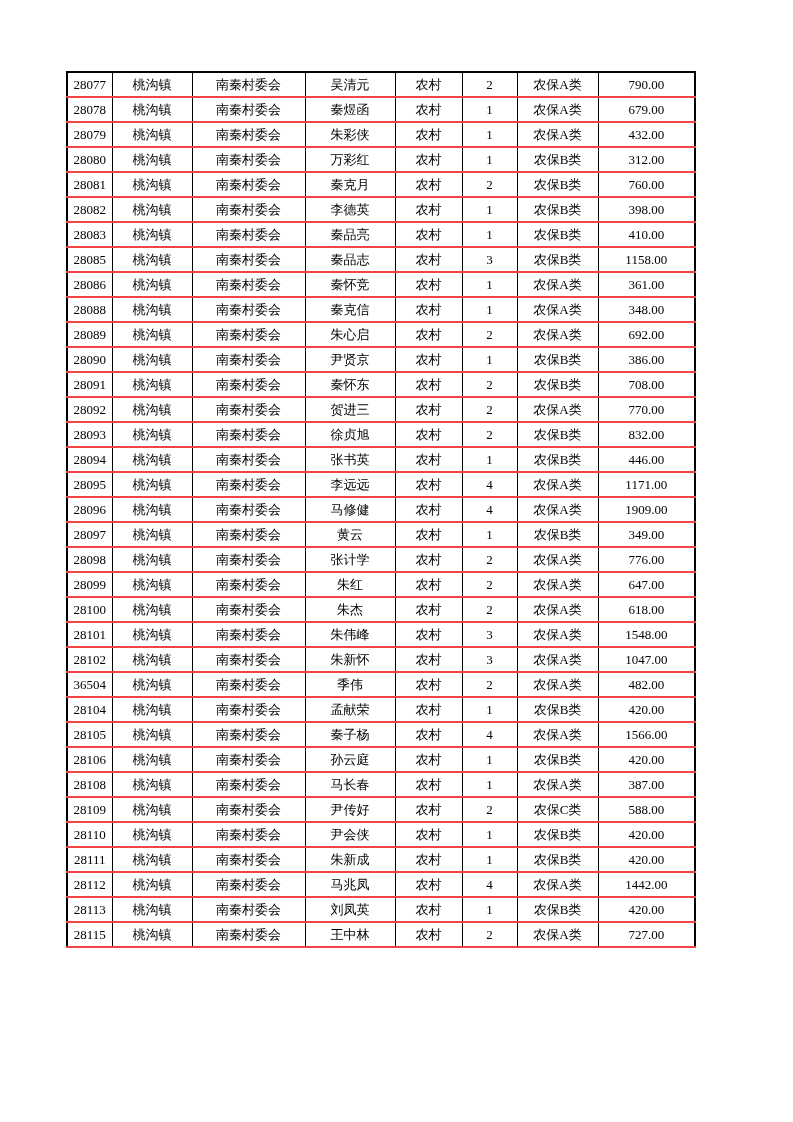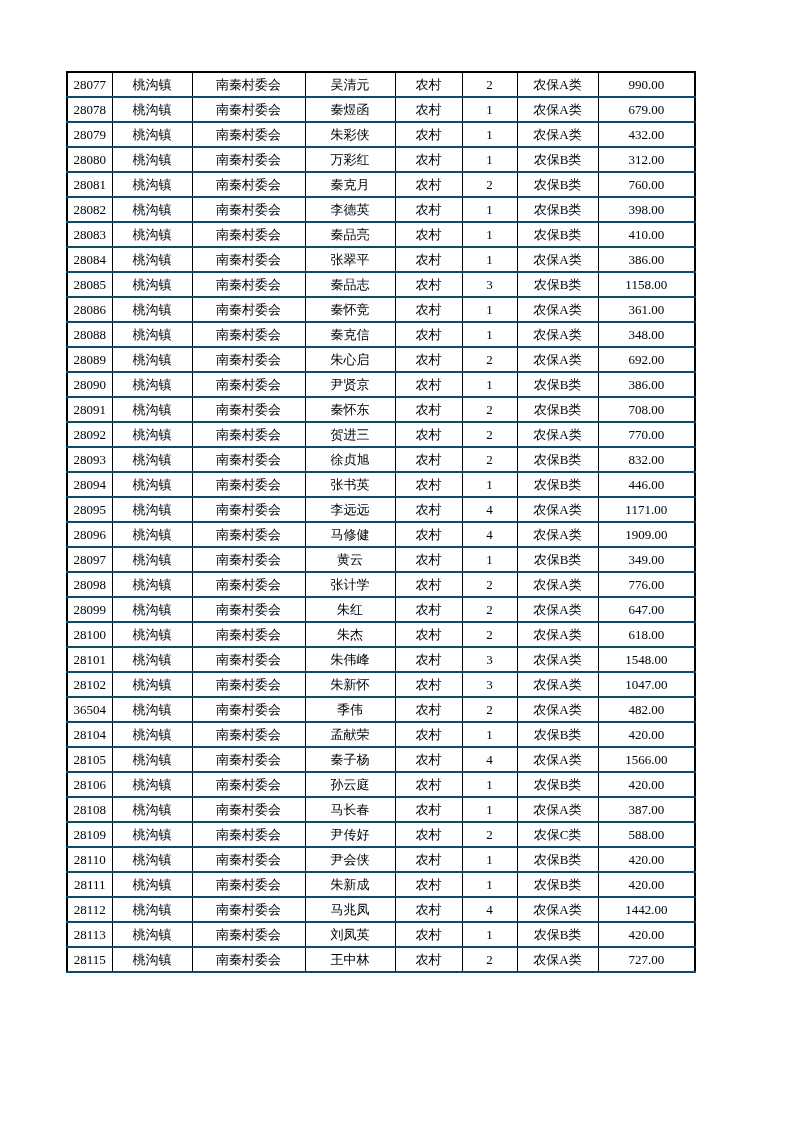--- a/index.html
+++ b/index.html
@@ -19,21 +19,21 @@
     left: 66px;
     top: 71px;
     border-collapse: collapse;
     table-layout: fixed;
     width: 628px;
     border: 2px solid #000000;
   }
   #roster-table tr {
     height: 25px;
     border-top: 2px solid #000000;
-    border-bottom: 2px solid #0c4a6e;
+    border-bottom: 2px solid #ef4444;
   }
   #roster-table td {
     border-left: 1px solid #000000;
     border-right: 1px solid #000000;
     padding: 0;
     font-size: 13px;
     text-align: center;
     vertical-align: middle;
     white-space: nowrap;
     overflow: hidden;
@@ -64,21 +64,21 @@
   </colgroup>
   <tbody>
       <tr>
         <td>28077</td>
         <td>桃沟镇</td>
         <td>南秦村委会</td>
         <td>吴清元</td>
         <td>农村</td>
         <td>2</td>
         <td>农保A类</td>
-        <td>990.00</td>
+        <td>790.00</td>
       </tr>
       <tr>
         <td>28078</td>
         <td>桃沟镇</td>
         <td>南秦村委会</td>
         <td>秦煜函</td>
         <td>农村</td>
         <td>1</td>
         <td>农保A类</td>
         <td>679.00</td>
@@ -125,30 +125,20 @@
       </tr>
       <tr>
         <td>28083</td>
         <td>桃沟镇</td>
         <td>南秦村委会</td>
         <td>秦品亮</td>
         <td>农村</td>
         <td>1</td>
         <td>农保B类</td>
         <td>410.00</td>
-      </tr>
-      <tr>
-        <td>28084</td>
-        <td>桃沟镇</td>
-        <td>南秦村委会</td>
-        <td>张翠平</td>
-        <td>农村</td>
-        <td>1</td>
-        <td>农保A类</td>
-        <td>386.00</td>
       </tr>
       <tr>
         <td>28085</td>
         <td>桃沟镇</td>
         <td>南秦村委会</td>
         <td>秦品志</td>
         <td>农村</td>
         <td>3</td>
         <td>农保B类</td>
         <td>1158.00</td>

